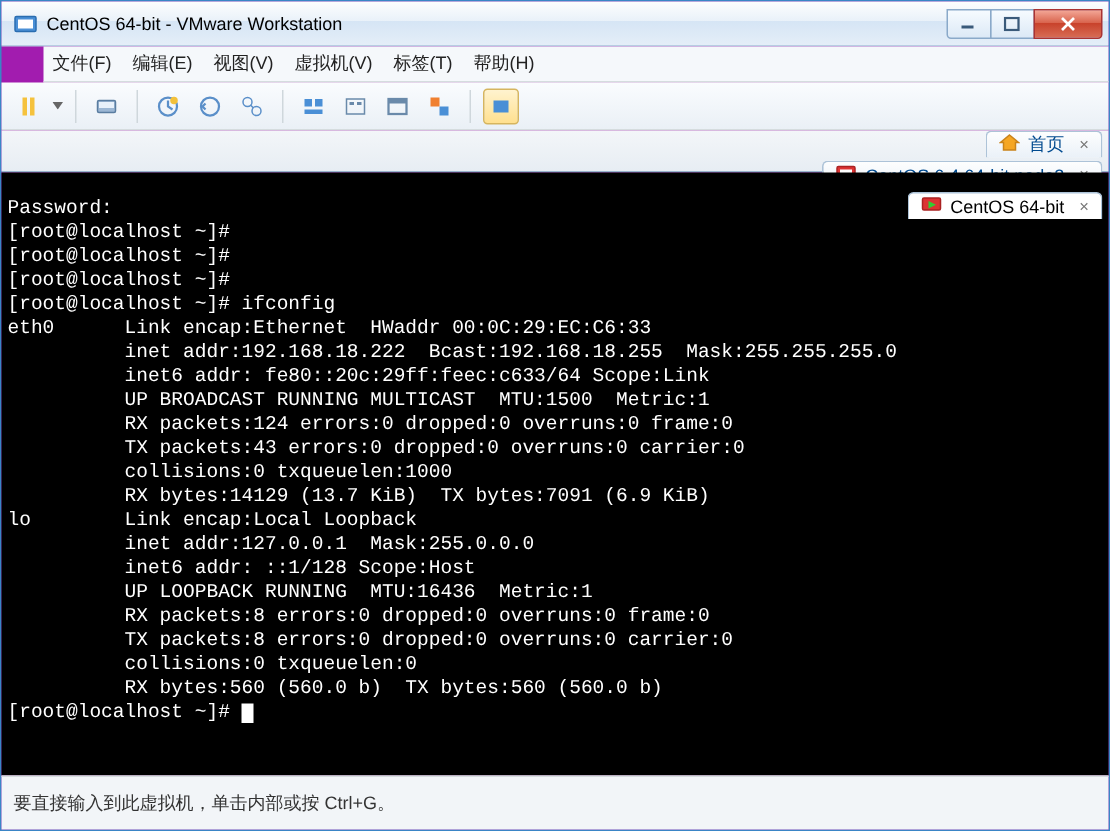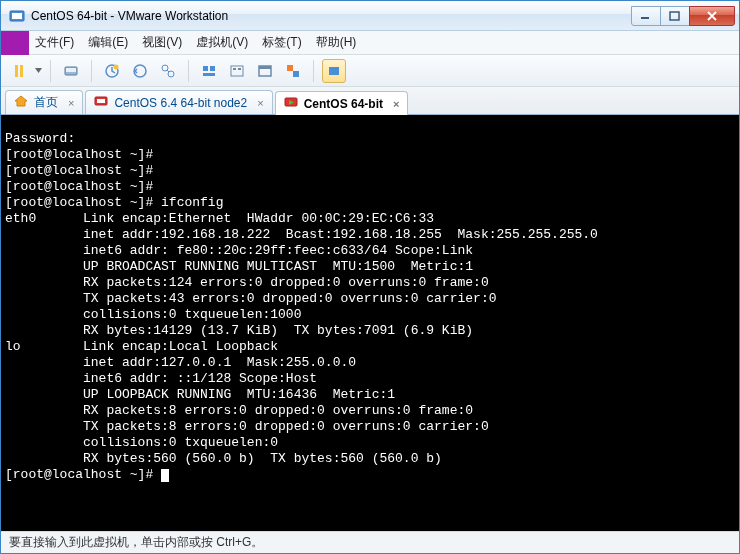--- a/index.html
+++ b/index.html
@@ -14,28 +14,28 @@
 .winbtn.close { width: 46px; border-radius: 0 0 3px 0; background: linear-gradient(#f3a696,#d9654e 45%,#c8412a 46%,#d76c55); border-color: #a33; }
 .winbtn svg { width: 12px; height: 10px; }
 .menubar { height: 24px; display: flex; align-items: center; padding: 0 6px; gap: 14px; border-bottom: 1px solid #d5dcde; background: #f5f8fb; margin-left: 28px; }
 .menuitem { color: #222; cursor: default; }
 .toolbar { height: 32px; display: flex; align-items: center; padding: 0 6px; gap: 4px; border-bottom: 1px solid #d5dcde; background: linear-gradient(#fafcfe,#eaf0f6); }
 .tbtn { width: 24px; height: 24px; border: 1px solid transparent; border-radius: 3px; display: flex; align-items: center; justify-content: center; }
 .tbtn.active { background: linear-gradient(#fff3cf,#ffe08f); border-color: #d6b55f; }
 .tbtn svg { width: 16px; height: 16px; }
 .tsep { width: 1px; height: 22px; background: #cfd7dc; margin: 0 4px; }
 .dropcaret { width: 7px; height: 24px; display: flex; align-items: center; justify-content: center; }
-.tabbar { height: 28px; display: flex; align-items: flex-end; padding: 0 4px; background: linear-gradient(#f3f6f9,#e7edf3); border-bottom: 1px solid #98b3cd; gap: 2px; }
+.tabbar { height: 28px; display: flex; align-items: flex-end; padding: 0 4px; background: linear-gradient(#f3f6f9,#e7edf3); border-bottom: 1px solid #98b3cd; gap: 2px; flex-direction: column; }
 .tab { height: 24px; display: flex; align-items: center; padding: 0 8px; border: 1px solid #adc3d8; border-bottom: none; border-radius: 4px 4px 0 0; background: linear-gradient(#fdfefe,#eaf1f8); color: #004a8f; gap: 6px; }
-.tab.active { background: #fff; font-weight: bold; color: #000; position: relative; top: 1px; margin-top: 48px; }
+.tab.active { background: #fff; font-weight: normal; color: #000; position: relative; top: 1px; }
 .tab .x { color: #777; font-size: 11px; margin-left: 4px; }
 .tab svg { width: 14px; height: 14px; }
 .terminal { flex: 1; background: #000; color: #fff; font-family: "Consolas","Courier New",monospace; font-size: 13px; line-height: 16px; padding: 16px 4px; white-space: pre; overflow: hidden; }
 .terminal .cursor { display: inline-block; width: 8px; height: 13px; background: #fff; vertical-align: text-bottom; }
-.statusbar { height: 22px; border-top: 1px solid #d5dcde; background: #f2f5f8; display: flex; align-items: center; padding: 0 8px; color: #333; }
+.statusbar { height: 36px; border-top: 1px solid #d5dcde; background: #f2f5f8; display: flex; align-items: center; padding: 0 8px; color: #333; }
 </style>
 </head>
 <body>
 
 <div class="window">
   <div class="titlebar">
     <span class="titlebar-icon">
       <svg viewBox="0 0 16 16">
           <rect x="1" y="3" width="14" height="10" rx="1" fill="#4a8fd6" stroke="#2a6db0"></rect>
           <rect x="3" y="5" width="10" height="6" fill="#fff"></rect>

